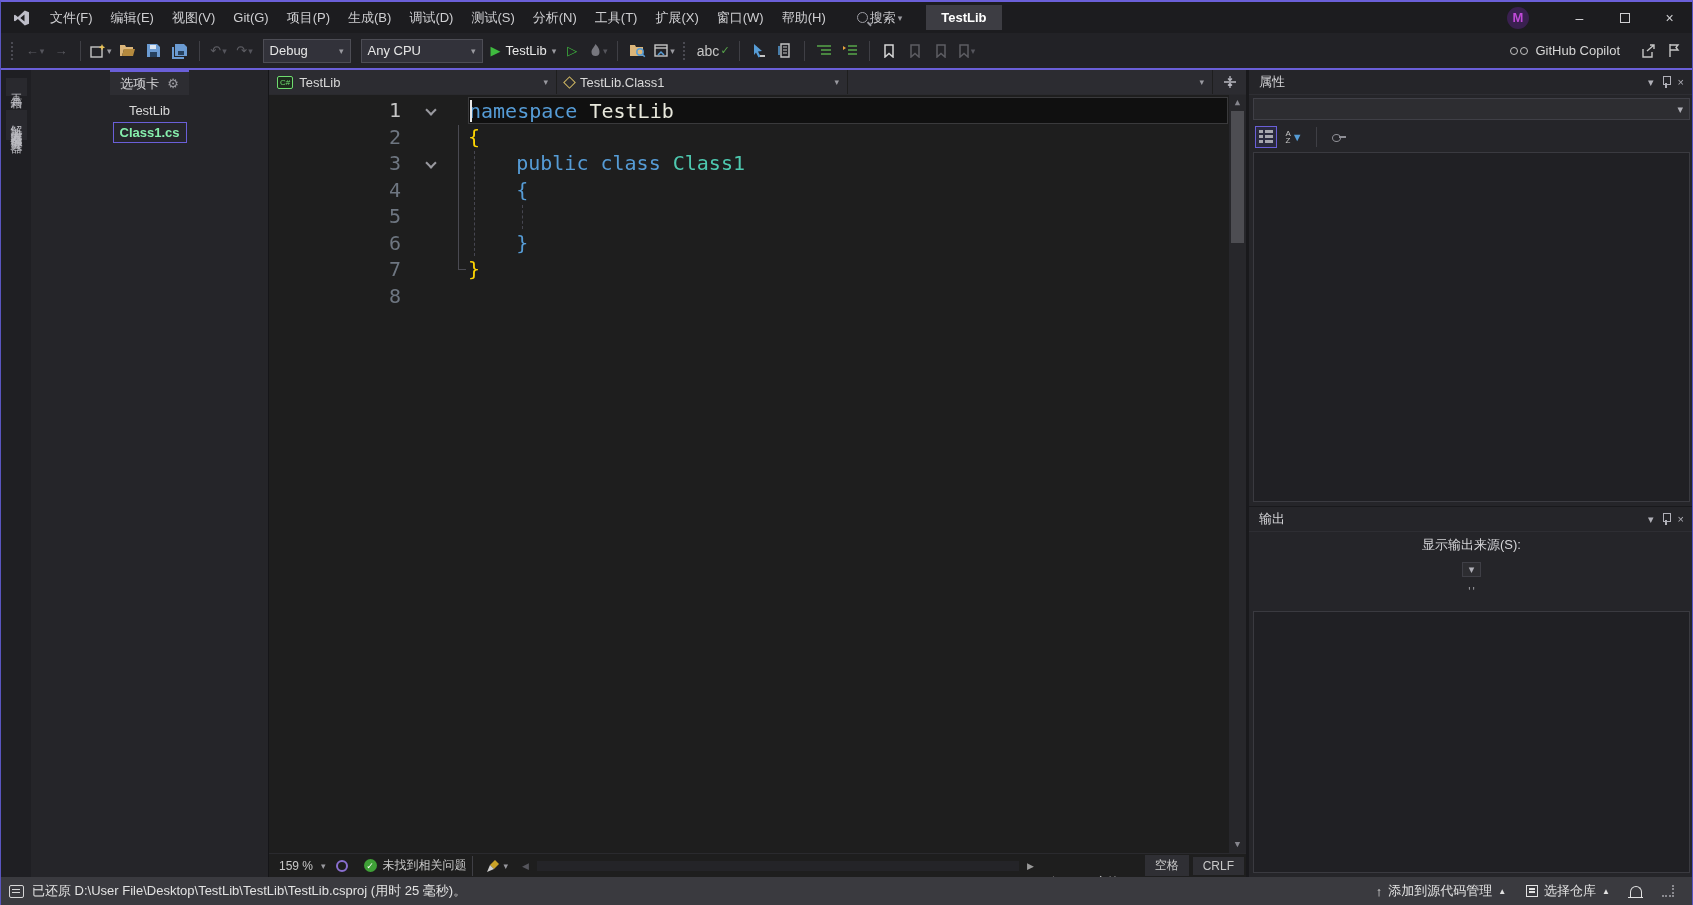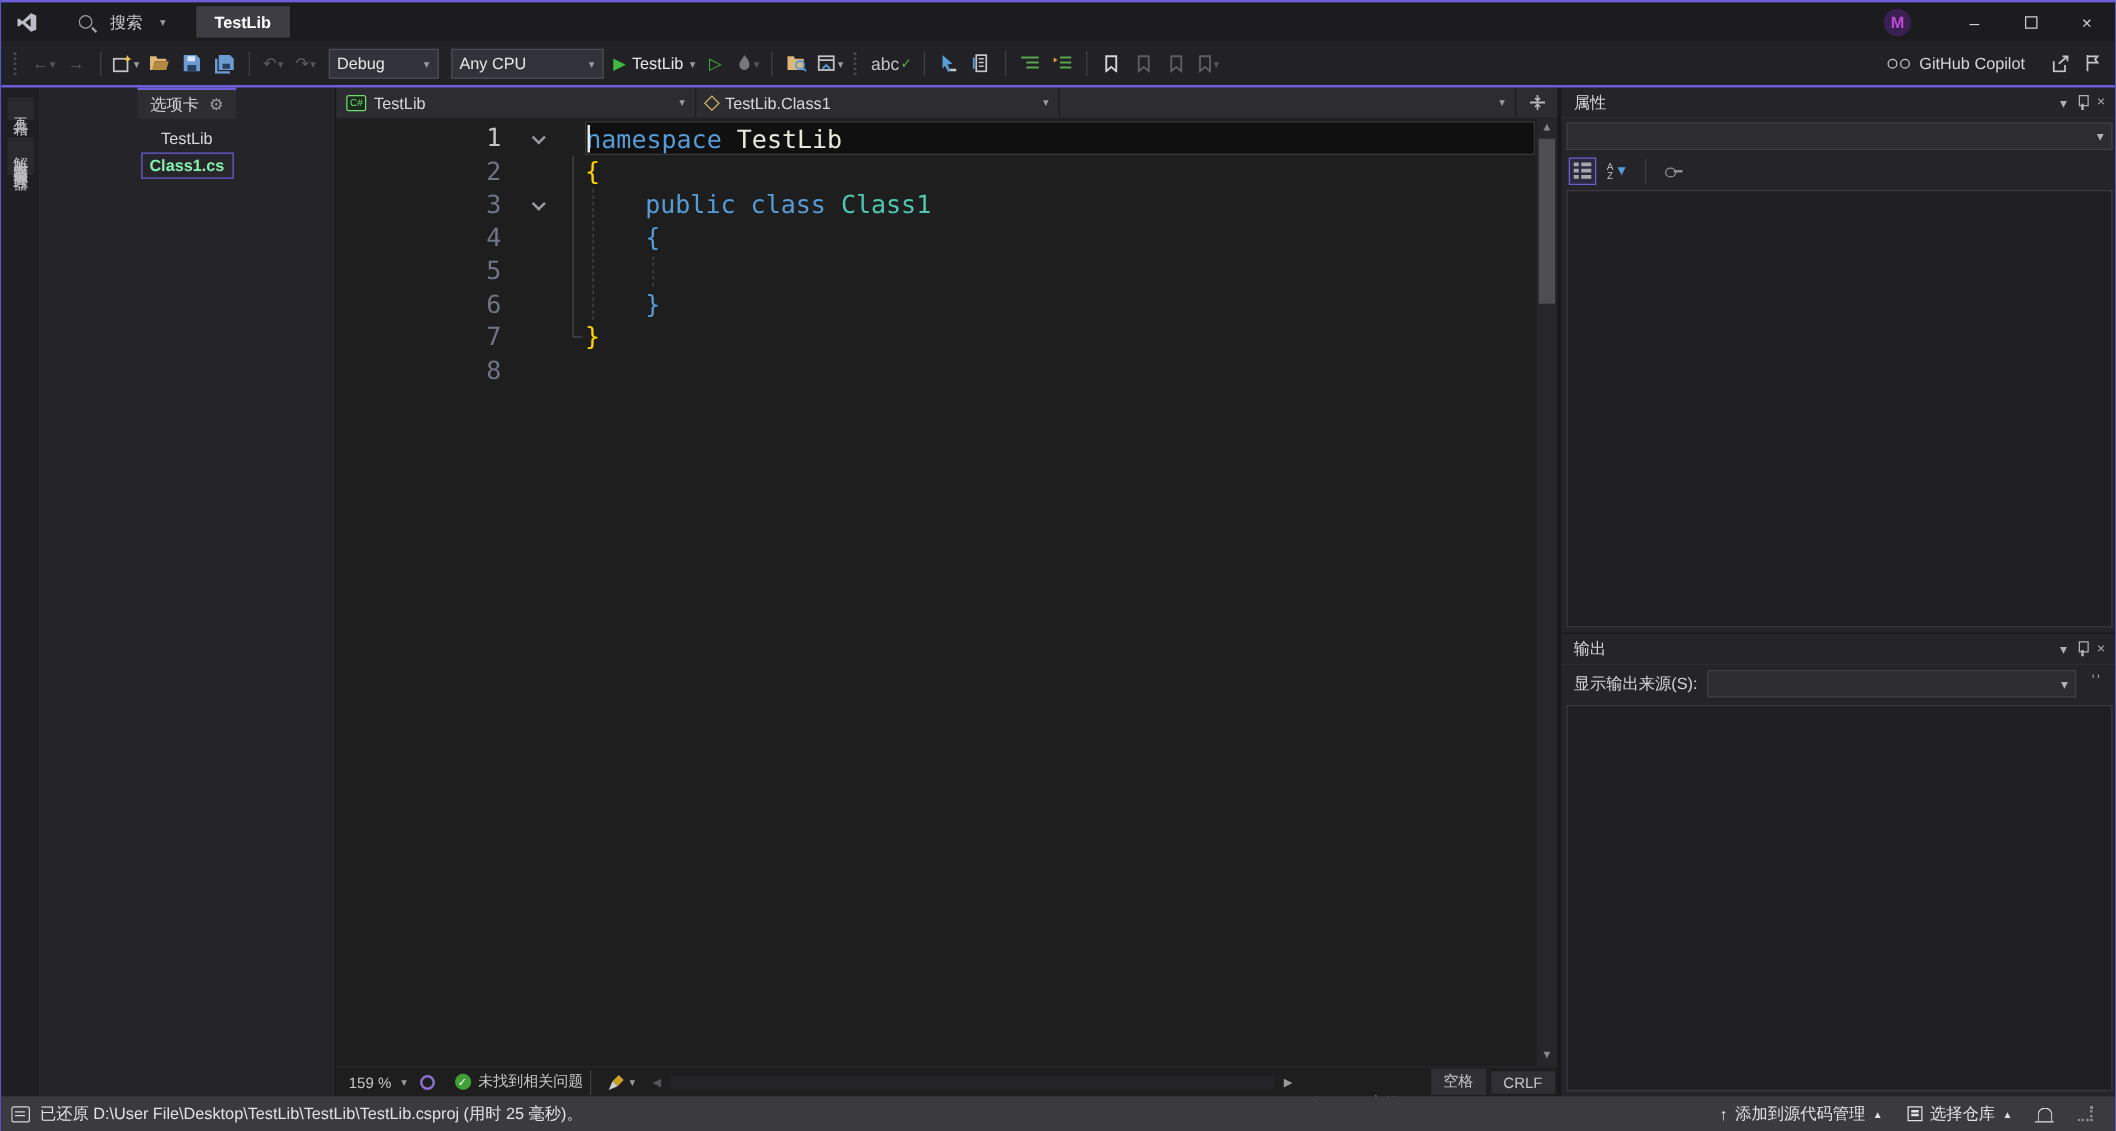--- a/index.html
+++ b/index.html
@@ -8,21 +8,21 @@
   .window{
     position:relative; width:1693px; height:905px; background:#1e1e1e; overflow:hidden;
     border-left:1px solid #5a55c0; border-right:1px solid #5a55c0; border-top:2px solid #6a5fd8;
     color:#d0d0d0; font-size:13px;
   }
   
   .titlebar{ position:absolute; left:0; top:0; right:0; height:31px; background:#1c1c1f; display:flex; align-items:center; }
   .vslogo{ width:40px; display:flex; justify-content:center; align-items:center; }
   .menubar{ display:flex; align-items:center; height:100%; }
   .menu-item{ padding:0 9px; height:100%; display:flex; align-items:center; color:#cfcfd2; cursor:default; }
-  .search-box{ margin-left:14px; display:flex; align-items:center; gap:14px; color:#c8c8cc; padding:3px 8px; }
+  .search-box{ margin-left:14px; display:flex; align-items:center; gap:2px; color:#c8c8cc; padding:3px 8px; }
   .mag{ width:11px; height:11px; border:1.5px solid #9d9da4; border-radius:50%; position:relative; }
   .mag::after{ content:""; position:absolute; width:5px; height:1.5px; background:#9d9da4; transform:rotate(45deg); left:9px; top:10px; }
   .doc-tab{ margin-left:16px; background:#3d3d43; color:#ffffff; font-weight:bold; padding:5px 15px; }
   .tb-spacer{ flex:1; }
   .avatar{ width:22px; height:22px; border-radius:50%; background:#3a2050; color:#c04ad8; font-weight:bold; display:flex; align-items:center; justify-content:center; margin-right:28px; }
   .winbtn{ width:45px; height:100%; display:flex; align-items:center; justify-content:center; color:#cfcfd2; font-size:14px; }
   .maxglyph{ width:10px; height:10px; border:1px solid #cfcfd2; display:inline-block; }
   
   .toolbar{ position:absolute; left:0; top:31px; right:0; height:35px; background:#222226; display:flex; align-items:center; padding:0 6px; gap:2px; }
   .grip{ width:6px; height:18px; border-left:2px dotted #4a4a52; margin:0 4px; }
@@ -110,21 +110,21 @@
   .gridglyph{ display:grid; grid-template-columns:4px 8px; grid-gap:2px; }
   .gridglyph i{ height:3px; background:#a6a6ae; display:block; }
   .azglyph{ font-size:8px; color:#c5c5c5; line-height:7px; text-align:center; }
   .azarrow{ color:#569CD6; font-size:11px; margin-left:1px; }
   .keyglyph{ width:14px; height:6px; position:relative; }
   .keyglyph::before{ content:""; position:absolute; left:0; top:0; width:7px; height:6px; border:1.5px solid #8f8f96; border-radius:50%; }
   .keyglyph::after{ content:""; position:absolute; left:7px; top:2px; width:7px; height:2px; background:#8f8f96; }
   .grid-empty{ flex:1; margin:2px 4px 4px 4px; background:#202024; border:1px solid #3a3a40; }
   .props-section{ height:437px; display:flex; flex-direction:column; border-bottom:1px solid #19191c; }
   .output-section{ flex:1; display:flex; flex-direction:column; }
-  .out-src-row{ display:flex; align-items:center; padding:4px 10px; gap:8px; color:#d5d5d8; }
+  .out-src-row{ display:flex; align-items:center; padding:4px 10px; gap:8px; color:#d5d5d8;flex-direction:column; }
   .out-combo{ flex:1; height:22px; background:#2d2d31; border:1px solid #3f3f46; display:flex; align-items:center; padding:0 6px; }
   .out-combo .spacer{ flex:1; }
   .overflow-btn{ color:#9a9aa0; font-size:12px; letter-spacing:2px; padding:0 2px 6px 4px; }
   .out-empty{ flex:1; margin:2px 4px 4px 4px; background:#202024; border:1px solid #3a3a40; }
   
   .statusbar{ position:absolute; left:0; top:875px; right:0; height:28px; background:#3a3a3f; display:flex; align-items:center; padding:0 8px; color:#e2e2e2; }
   .statmsg{ display:flex; align-items:center; gap:8px; flex:1; overflow:hidden; white-space:nowrap; }
   .msgicon{ width:15px; height:13px; border:1.5px solid #d6d6d6; border-radius:2px; position:relative; }
   .msgicon::after{ content:""; position:absolute; left:2px; top:3px; width:8px; height:1.5px; background:#d6d6d6; box-shadow:0 3px 0 #d6d6d6; }
   .sb-right{ display:flex; align-items:center; gap:20px; padding-right:10px; }
@@ -141,20 +141,35 @@
 <body>
 
 <div class="window">
 
   <div class="titlebar">
     <span class="vslogo">
       <svg width="17" height="16" viewBox="0 0 16 16">
           <path d="M11.3 0.6 4.4 7 1.5 4.8 0.5 5.3v5.4l1 .5 2.9-2.2 6.9 6.4 4.2-1.7V2.3L11.3.6zM11 4.5v7L6.8 8 11 4.5z" fill="#bdbdc8"></path>
         </svg>
     </span>
+    <div class="menubar" id="menubar">
+        <span class="menu-item">文件(F)</span>
+        <span class="menu-item">编辑(E)</span>
+        <span class="menu-item">视图(V)</span>
+        <span class="menu-item">Git(G)</span>
+        <span class="menu-item">项目(P)</span>
+        <span class="menu-item">生成(B)</span>
+        <span class="menu-item">调试(D)</span>
+        <span class="menu-item">测试(S)</span>
+        <span class="menu-item">分析(N)</span>
+        <span class="menu-item">工具(T)</span>
+        <span class="menu-item">扩展(X)</span>
+        <span class="menu-item">窗口(W)</span>
+        <span class="menu-item">帮助(H)</span>
+      </div>
     <div class="search-box">
       <span class="mag"></span>
       <span>搜索</span>
       <span class="mini-caret">▾</span>
     </div>
     <div class="doc-tab">TestLib</div>
     <div class="tb-spacer"></div>
     <div class="avatar">M</div>
     <div class="winbtn">–</div>
     <div class="winbtn">

